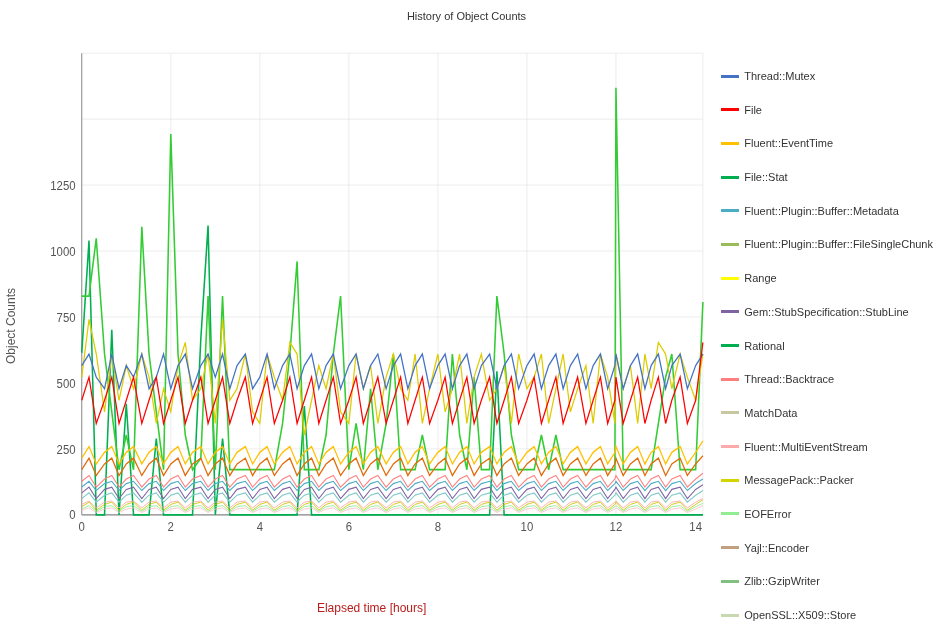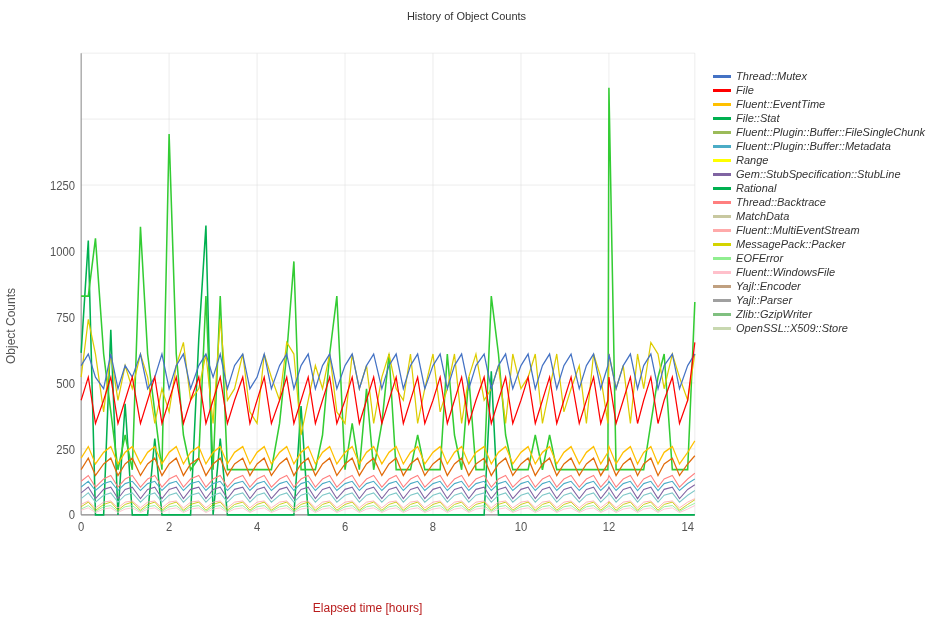--- a/index.html
+++ b/index.html
@@ -55,26 +55,25 @@
     }
     .x-axis-label {
       text-align: center;
       font-size: 12px;
       color: #b91c1c;
       padding: 4px 0 6px 0;
     }
     .legend {
       display: flex;
       flex-direction: column;
-      justify-content: flex-start;
-      padding: 40px 8px 0 8px;
+      justify-content: space-between;
+      padding: 40px 0 0 8px;
       min-width: 190px;
       font-size: 11px;
       gap: 2px;
-      font-style: italic;
     }
     .legend-item {
       display: flex;
       align-items: center;
       gap: 5px;
       white-space: nowrap;
     }
     .legend-color {
       width: 18px;
       height: 3px;
@@ -172,28 +171,28 @@
         </div>
         <div class="legend-item">
           <div class="legend-color" style="background-color: rgb(255, 192, 0);"></div>
           <span>Fluent::EventTime</span>
         </div>
         <div class="legend-item">
           <div class="legend-color" style="background-color: rgb(0, 176, 80);"></div>
           <span>File::Stat</span>
         </div>
         <div class="legend-item">
+          <div class="legend-color" style="background-color: rgb(75, 172, 198);"></div>
+          <span>Fluent::Plugin::Buffer::Metadata</span>
+        </div>
+        <div class="legend-item">
           <div class="legend-color" style="background-color: rgb(155, 187, 89);"></div>
           <span>Fluent::Plugin::Buffer::FileSingleChunk</span>
         </div>
         <div class="legend-item">
-          <div class="legend-color" style="background-color: rgb(75, 172, 198);"></div>
-          <span>Fluent::Plugin::Buffer::Metadata</span>
-        </div>
-        <div class="legend-item">
           <div class="legend-color" style="background-color: rgb(255, 255, 0);"></div>
           <span>Range</span>
         </div>
         <div class="legend-item">
           <div class="legend-color" style="background-color: rgb(128, 100, 162);"></div>
           <span>Gem::StubSpecification::StubLine</span>
         </div>
         <div class="legend-item">
           <div class="legend-color" style="background-color: rgb(0, 176, 80);"></div>
           <span>Rational</span>
@@ -212,30 +211,22 @@
         </div>
         <div class="legend-item">
           <div class="legend-color" style="background-color: rgb(212, 212, 0);"></div>
           <span>MessagePack::Packer</span>
         </div>
         <div class="legend-item">
           <div class="legend-color" style="background-color: rgb(144, 238, 144);"></div>
           <span>EOFError</span>
         </div>
         <div class="legend-item">
-          <div class="legend-color" style="background-color: rgb(255, 192, 203);"></div>
-          <span>Fluent::WindowsFile</span>
-        </div>
-        <div class="legend-item">
           <div class="legend-color" style="background-color: rgb(192, 160, 128);"></div>
           <span>Yajl::Encoder</span>
-        </div>
-        <div class="legend-item">
-          <div class="legend-color" style="background-color: rgb(160, 160, 160);"></div>
-          <span>Yajl::Parser</span>
         </div>
         <div class="legend-item">
           <div class="legend-color" style="background-color: rgb(128, 192, 128);"></div>
           <span>Zlib::GzipWriter</span>
         </div>
         <div class="legend-item">
           <div class="legend-color" style="background-color: rgb(200, 216, 176);"></div>
           <span>OpenSSL::X509::Store</span>
         </div>
       </div>

